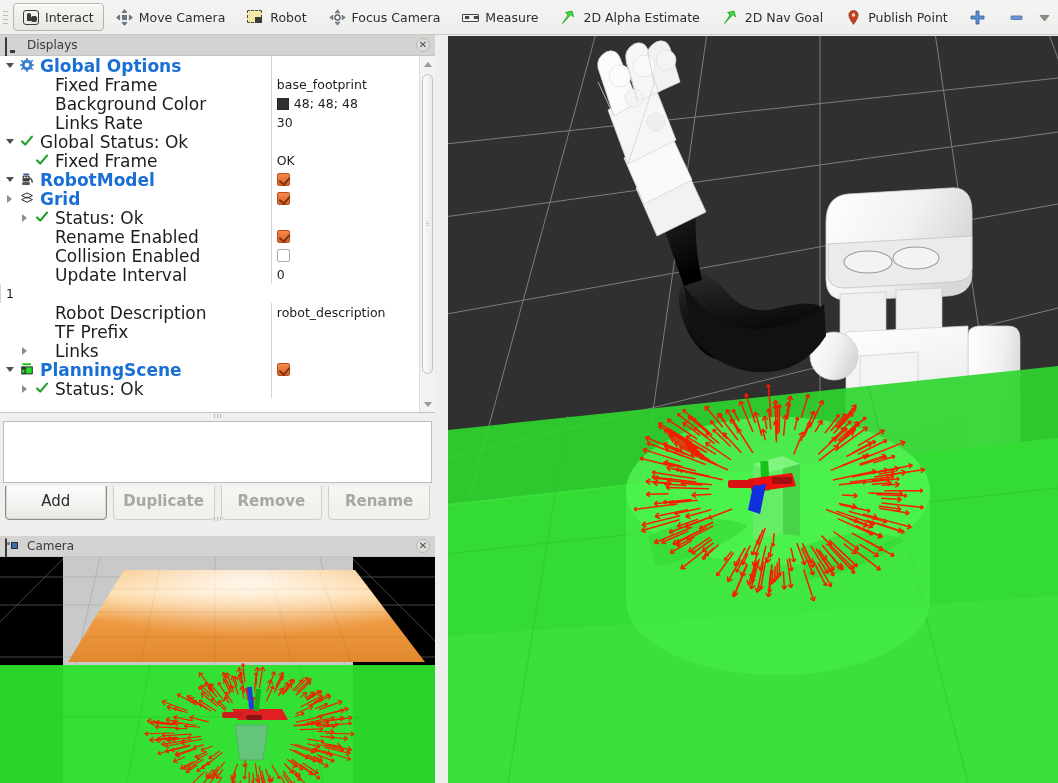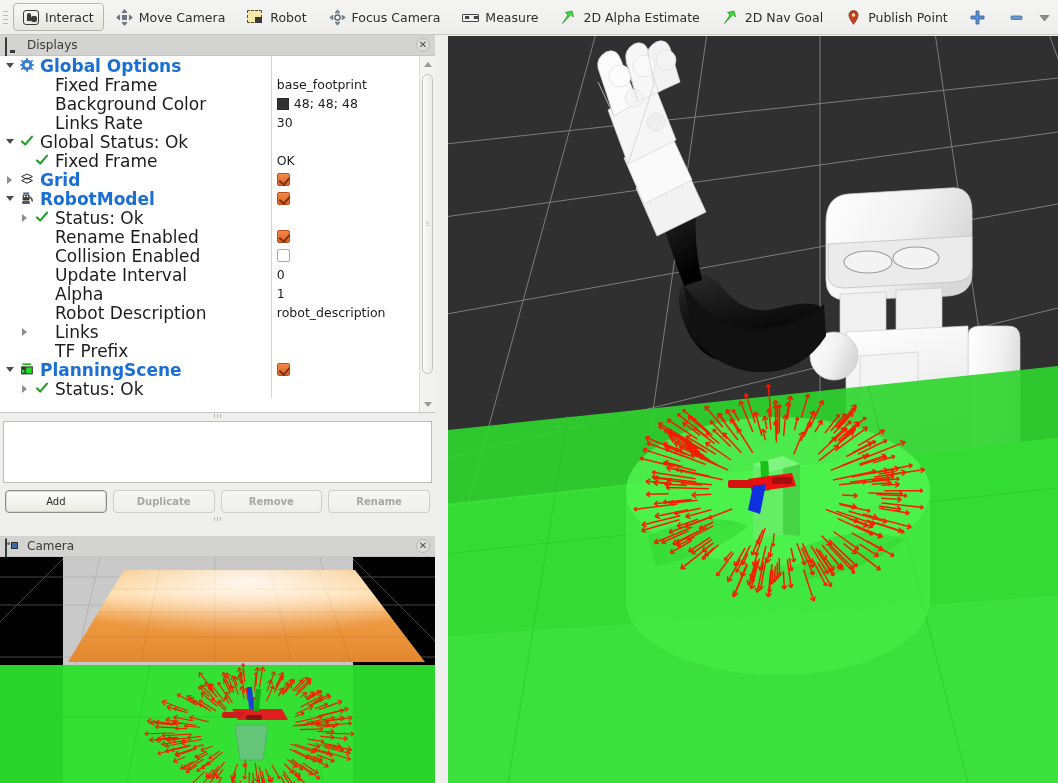--- a/index.html
+++ b/index.html
@@ -156,21 +156,21 @@
 
   
   #blank {
     position:relative; width:435px; height:67px; background:#efefed; padding: 2px 3px 0 3px;
   }
   #blank .inner { width:429px; height:62px; background:#fff; border:1px solid #bdbdbb; }
 
   
   #btnrow { width:435px; height:30px; display:flex; align-items:center; gap:6px; padding:0 5px; background:#efefed; }
   .btn {
-    flex:1 1 0; height:23px; border-radius:4px; font-size:10px;
+    flex:1 1 0; height:37px; border-radius:4px; font-size:15px;
     display:flex; align-items:center; justify-content:center;
     background: linear-gradient(to bottom,#fdfdfc,#e9e9e6);
     border:1px solid #b6b6b1; color:#2b2b2b;
   }
   .btn.disabled { color:#a7a7a3; border-color:#cdcdc9;
     background: linear-gradient(to bottom,#f6f6f4,#efefec); font-weight: bold; }
   .btn.primary { border-color:#8e8e88; box-shadow: 0 0 0 1px #d6d6d2 inset; }
 
   
   #campanel { position:absolute; left:0; top:501px; width:435px; height:282px; }
@@ -392,58 +392,58 @@
               </span>
               <span class="tlabel">Fixed Frame</span>
             </div>
             <div class="tval">
               <span>OK</span>
             </div>
           </div>
           <div class="trow">
             <div class="tname indent-1">
               <span class="twist">
-                <span class="tri-r"></span>
-              </span>
-              <span class="ticon">
-                <svg width="14" height="14" viewBox="0 0 14 14">
-                  <g fill="none" stroke="#2b2b2b" stroke-width="1">
-                    <polygon points="7,2 12.4,4.6 7,7.2 1.6,4.6"></polygon>
-                    <polygon points="7,6 12.4,8.6 7,11.2 1.6,8.6"></polygon>
-                  </g>
-                </svg>
-              </span>
-              <span class="tlabel blue">Grid</span>
-            </div>
-            <div class="tval">
-              <span class="cb on"></span>
-            </div>
-          </div>
-          <div class="trow">
-            <div class="tname indent-1">
-              <span class="twist">
                 <span class="tri-d"></span>
               </span>
               <span class="ticon">
                 <svg width="14" height="14" viewBox="0 0 14 14">
                   <rect x="3.2" y="1.4" width="6" height="1.6" rx="0.4" fill="#2f5fa8"></rect>
                   <rect x="2.6" y="3.4" width="7" height="6.2" rx="1" fill="#3a3a3a"></rect>
                   <circle cx="4.6" cy="5.4" r="0.9" fill="#ffffff"></circle>
                   <circle cx="7.4" cy="5.4" r="0.9" fill="#ffffff"></circle>
                   <path d="M9.6,6.2 Q12.4,7 12.2,10.6" stroke="#3a3a3a" stroke-width="1.3" fill="none"></path>
                   <rect x="2.2" y="10" width="7.6" height="3" rx="0.8" fill="#55565a"></rect>
                 </svg>
               </span>
               <span class="tlabel blue">RobotModel</span>
             </div>
             <div class="tval">
               <span class="cb on"></span>
             </div>
           </div>
           <div class="trow">
+            <div class="tname indent-1">
+              <span class="twist">
+                <span class="tri-r"></span>
+              </span>
+              <span class="ticon">
+                <svg width="14" height="14" viewBox="0 0 14 14">
+                  <g fill="none" stroke="#2b2b2b" stroke-width="1">
+                    <polygon points="7,2 12.4,4.6 7,7.2 1.6,4.6"></polygon>
+                    <polygon points="7,6 12.4,8.6 7,11.2 1.6,8.6"></polygon>
+                  </g>
+                </svg>
+              </span>
+              <span class="tlabel blue">Grid</span>
+            </div>
+            <div class="tval">
+              <span class="cb on"></span>
+            </div>
+          </div>
+          <div class="trow">
             <div class="tname indent-2">
               <span class="twist">
                 <span class="tri-r"></span>
               </span>
               <span class="ticon">
                 <svg width="14" height="14" viewBox="0 0 14 14">
                   <path d="M2,7.4 L5.2,10.6 L12,2.6" stroke="#1d9e27" stroke-width="2.1" fill="none" stroke-linecap="round" stroke-linejoin="round"></path>
                 </svg>
               </span>
               <span class="tlabel">Status: Ok</span>
@@ -474,58 +474,53 @@
             <div class="tname indent-2">
               <span class="twist"></span>
               <span class="ticon"></span>
               <span class="tlabel">Update Interval</span>
             </div>
             <div class="tval">
               <span>0</span>
             </div>
           </div>
           <div class="trow">
-            <div class="tname indent-2">
-              <span class="twist"></span>
-              <span class="ticon"></span>
-              <span class="tlabel">Alpha</span>
-            </div>
             <div class="tval">
               <span>1</span>
             </div>
           </div>
           <div class="trow">
             <div class="tname indent-2">
               <span class="twist"></span>
               <span class="ticon"></span>
               <span class="tlabel">Robot Description</span>
             </div>
             <div class="tval">
               <span>robot_description</span>
+            </div>
+          </div>
+          <div class="trow">
+            <div class="tname indent-2">
+              <span class="twist"></span>
+              <span class="ticon"></span>
+              <span class="tlabel">TF Prefix</span>
+            </div>
+            <div class="tval">
+              <span></span>
             </div>
           </div>
           <div class="trow">
             <div class="tname indent-2">
               <span class="twist">
                 <span class="tri-r"></span>
               </span>
               <span class="ticon"></span>
               <span class="tlabel">Links</span>
             </div>
             <div class="tval"></div>
-          </div>
-          <div class="trow">
-            <div class="tname indent-2">
-              <span class="twist"></span>
-              <span class="ticon"></span>
-              <span class="tlabel">TF Prefix</span>
-            </div>
-            <div class="tval">
-              <span></span>
-            </div>
           </div>
           <div class="trow">
             <div class="tname indent-1">
               <span class="twist">
                 <span class="tri-d"></span>
               </span>
               <span class="ticon">
                 <svg width="14" height="14" viewBox="0 0 14 14">
                   <rect x="2.4" y="1.2" width="8.6" height="2" rx="0.4" fill="#1fbf1f"></rect>
                   <rect x="1.2" y="4.4" width="4" height="8" fill="#2c2c2c"></rect>

